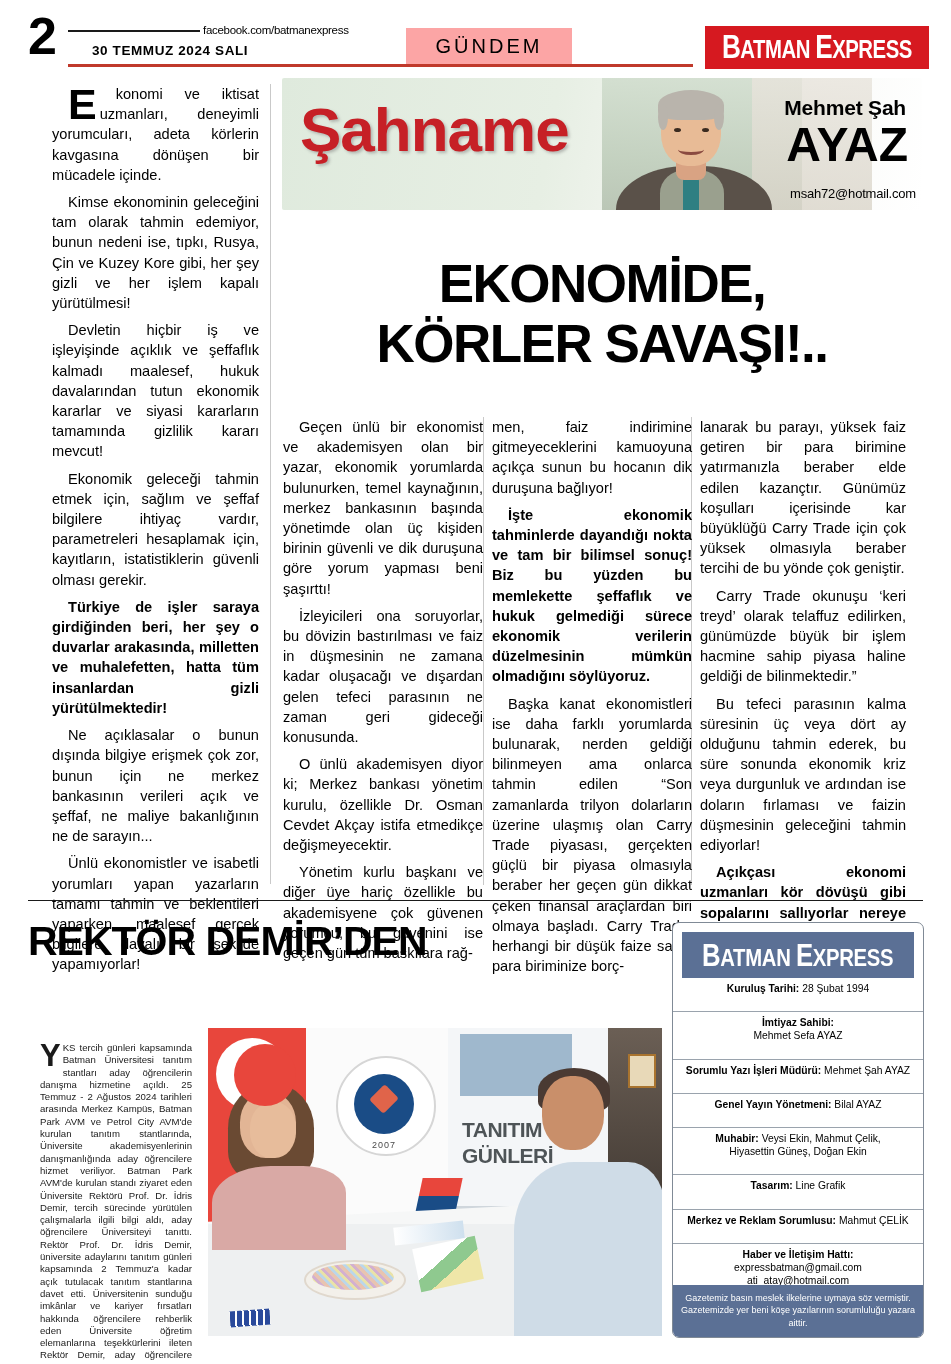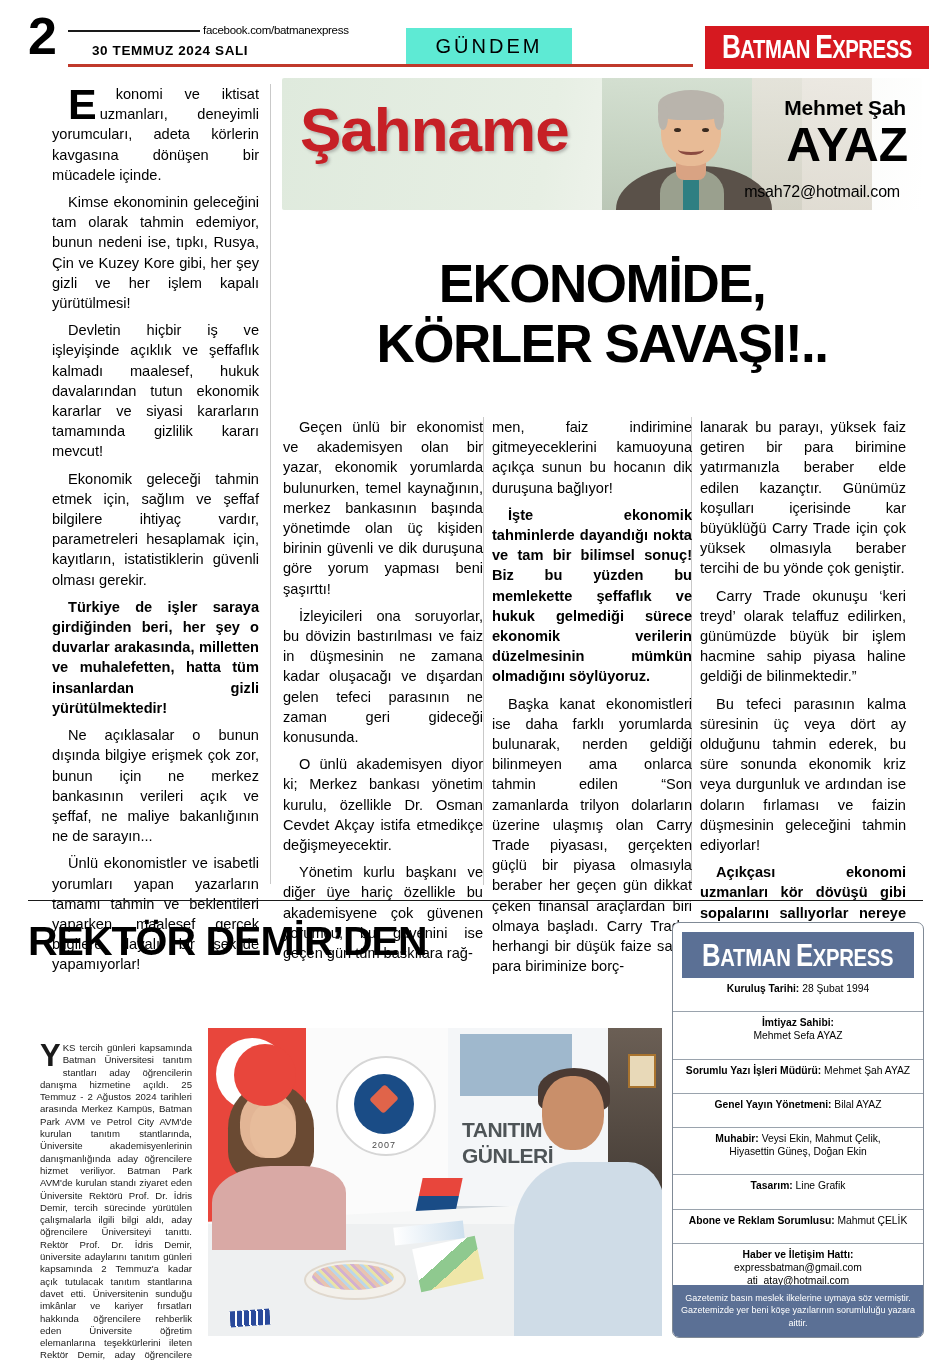--- a/index.html
+++ b/index.html
@@ -62,21 +62,21 @@
     left: 68px; top: 64px;
     width: 625px;
     height: 2.5px;
     background: #c0392b;
   }
   .section-tag {
     position: absolute;
     left: 406px; top: 28px;
     width: 166px;
     height: 36px;
-    background: #5eead4;
+    background: #fca5a5;
     display: flex;
     align-items: center;
     justify-content: center;
   }
   .section-tag span {
     font-size: 20px;
     letter-spacing: 3px;
     font-weight: 400;
   }
   .brand-top {
@@ -189,22 +189,22 @@
     right: 14px; top: 42px;
     font-size: 48px;
     font-weight: bold;
     letter-spacing: 0px;
     line-height: 50px;
     text-align: right;
     white-space: nowrap;
   }
   .cb-email {
     position: absolute;
-    right: 22px; bottom: 9px;
-    font-size: 16px;
+    right: 6px; bottom: 9px;
+    font-size: 13px;
     letter-spacing: -0.2px;
     white-space: nowrap;
     text-align: center;
   }
 
   
   .main-headline {
     position: absolute;
     left: 282px; top: 254px;
     width: 640px;
@@ -618,21 +618,21 @@
     <div class="mh-row">
       <b>Genel Yayın Yönetmeni:</b><span> Bilal AYAZ</span>
     </div>
     <div class="mh-row">
       <b>Muhabir:</b><span> Veysi Ekin, Mahmut Çelik,</span><span class="ln">Hiyasettin Güneş, Doğan Ekin</span>
     </div>
     <div class="mh-row">
       <b>Tasarım:</b><span> Line Grafik</span>
     </div>
     <div class="mh-row">
-      <b>Abone ve Reklam Sorumlusu:</b><span> Mahmut ÇELİK</span>
+      <b>Merkez ve Reklam Sorumlusu:</b><span> Mahmut ÇELİK</span>
     </div>
     <div class="mh-row">
       <b class="ln">Haber ve İletişim Hattı:</b>
         <span class="ln">expressbatman@gmail.com</span>
         <span class="ln">ati_atay@hotmail.com</span>
     </div>
     <div class="mh-row">
       <b>İdari Yeri:</b><span> Turgut Özal Bulvarı Farabim Hastanesi yanı</span><span class="ln">Bulvar İş Hanı Kat:1/2 BATMAN Tel: 0488 213 03 86</span>
     </div>
     <div class="mh-row">

